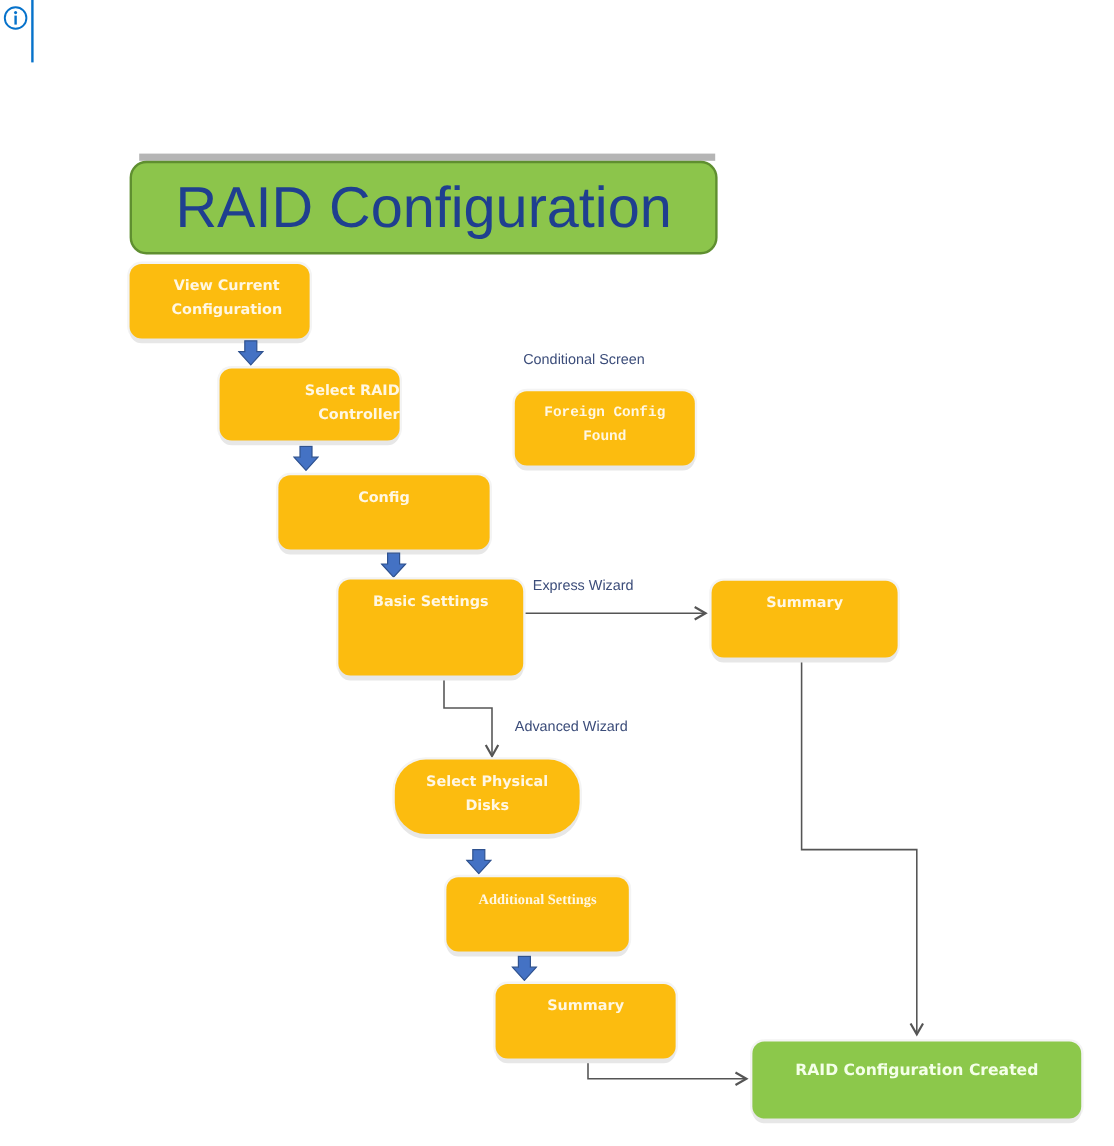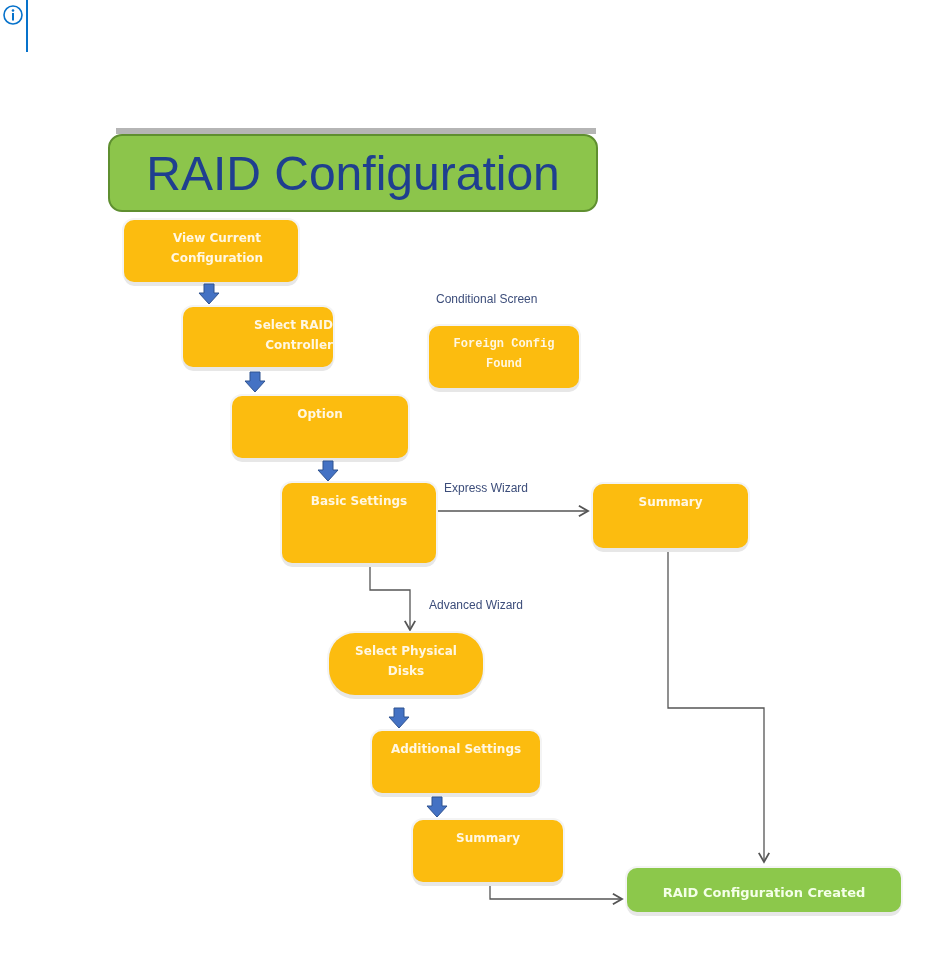--- a/index.html
+++ b/index.html
@@ -35,38 +35,38 @@
   <polyline points="370,550 370,590 410,590 410,630" fill="none" stroke="#555" stroke-width="1.3" marker-end="url(#ah)"></polyline>
   <polyline points="668,551 668,708 764,708 764,862" fill="none" stroke="#555" stroke-width="1.3" marker-end="url(#ah)"></polyline>
   <polyline points="490,883 490,899 622,899" fill="none" stroke="#555" stroke-width="1.3" marker-end="url(#ah)"></polyline>
 </svg>
 
 <div class="title-shadow"></div>
 <div class="title-box">
   <span class="title-text">RAID Configuration</span>
 </div>
 
-<div class="box" style="left:124px;top:220px;width:174px;height:62px;padding-left:12px;">
+<div class="box" style="left:108px;top:220px;width:150px;height:62px;padding-left:12px;">
   <div>View Current</div>
   <div>Configuration</div>
 </div>
 <svg class="blk" style="left:198px;top:283px;" viewBox="0 0 22 22">
     <path d="M6,1 H16 V10 H21 L11,21 L1,10 H6 Z" fill="#4472c4" stroke="#2f528f" stroke-width="1"></path>
   </svg>
 
 <div class="box" style="left:183px;top:307px;width:150px;height:60px;text-align:right;">
   <div>Select RAID</div>
   <div>Controller</div>
 </div>
 <svg class="blk" style="left:244px;top:371px;" viewBox="0 0 22 22">
     <path d="M6,1 H16 V10 H21 L11,21 L1,10 H6 Z" fill="#4472c4" stroke="#2f528f" stroke-width="1"></path>
   </svg>
 
 <div class="box" style="left:232px;top:396px;width:176px;height:62px;">
-  <div>Option</div>
+  <div>Config</div>
 </div>
 <svg class="blk" style="left:317px;top:460px;" viewBox="0 0 22 22">
     <path d="M6,1 H16 V10 H21 L11,21 L1,10 H6 Z" fill="#4472c4" stroke="#2f528f" stroke-width="1"></path>
   </svg>
 
 <div class="box" style="left:282px;top:483px;width:154px;height:80px;">
   <div>Basic Settings</div>
 </div>
 
 <div class="label" style="left:436px;top:292px;">Conditional Screen</div>
@@ -82,26 +82,26 @@
 
 <div class="label" style="left:429px;top:598px;">Advanced Wizard</div>
 <div class="box" style="left:329px;top:633px;width:154px;height:62px;border-radius:26px;">
   <div>Select Physical</div>
   <div>Disks</div>
 </div>
 <svg class="blk" style="left:388px;top:707px;" viewBox="0 0 22 22">
     <path d="M6,1 H16 V10 H21 L11,21 L1,10 H6 Z" fill="#4472c4" stroke="#2f528f" stroke-width="1"></path>
   </svg>
 
-<div class="box" style="left:372px;top:731px;width:168px;height:62px;">
+<div class="box" style="left:372px;top:731px;width:152px;height:62px;font-family:Liberation Serif, serif;">
   <div>Additional Settings</div>
 </div>
 <svg class="blk" style="left:426px;top:796px;" viewBox="0 0 22 22">
     <path d="M6,1 H16 V10 H21 L11,21 L1,10 H6 Z" fill="#4472c4" stroke="#2f528f" stroke-width="1"></path>
   </svg>
 
 <div class="box" style="left:413px;top:820px;width:150px;height:62px;">
   <div>Summary</div>
 </div>
 
-<div class="box green" style="left:627px;top:868px;width:274px;height:44px;padding-top:14px;">
+<div class="box green" style="left:627px;top:868px;width:274px;height:64px;padding-top:14px;">
   <div>RAID Configuration Created</div>
 </div>
 
 </body></html>

